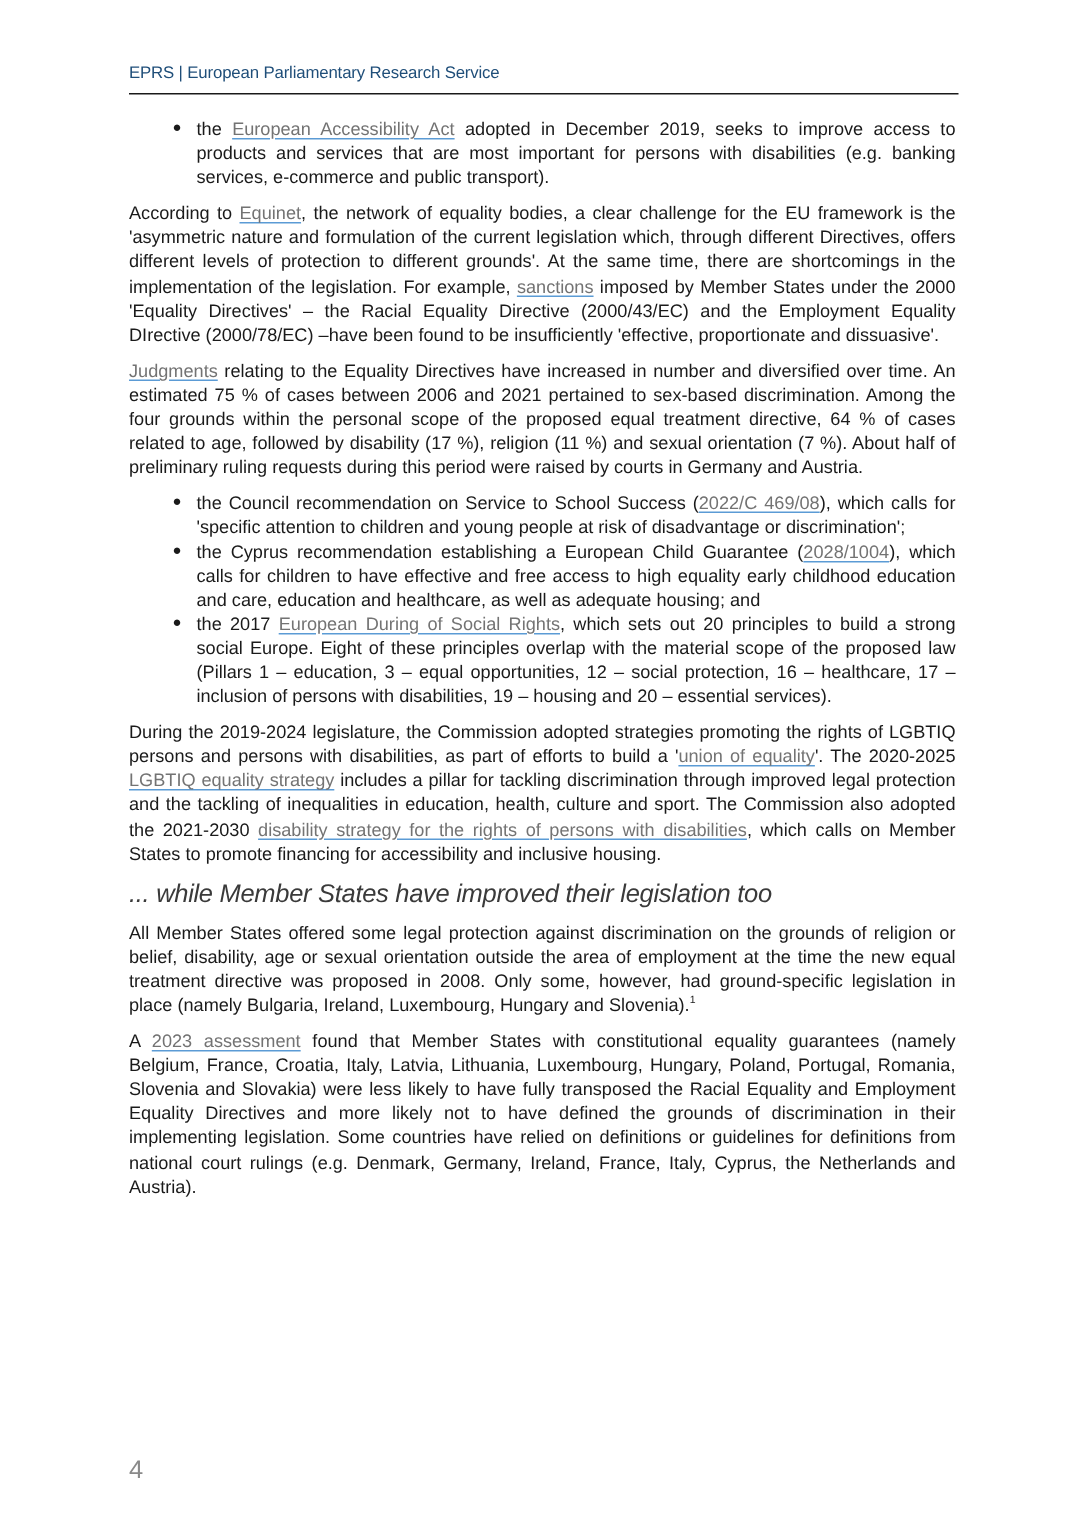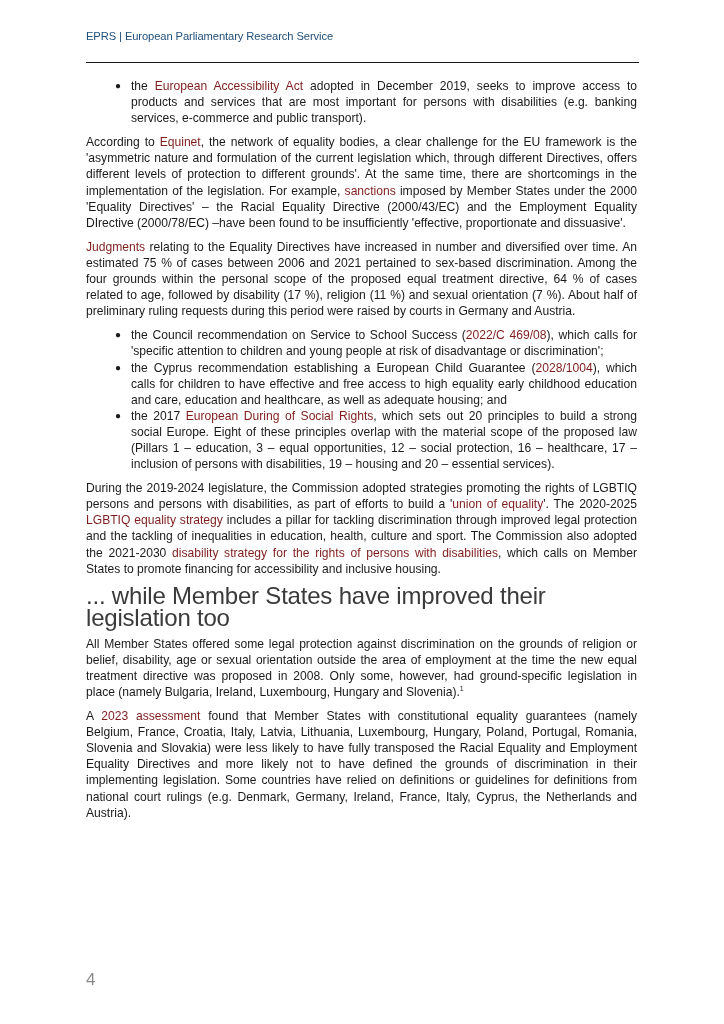--- a/index.html
+++ b/index.html
@@ -1,26 +1,26 @@
 <!DOCTYPE html>
 <html><head>
 <meta charset="utf-8">
 <style>
   html, body { margin:0; padding:0; background:#ffffff; }
   body { width:724px; height:1024px; position:relative; overflow:hidden;
          font-family:"Liberation Sans", "DejaVu Sans", sans-serif; color:#1a1a1a; }
-  .header { position:absolute; left:86px; top:30px; width:552px; font-size:11.2px; color:#1f4e79; letter-spacing:-0.1px; }
+  .header { position:absolute; left:86px; top:43px; width:552px; font-size:11.2px; color:#1f4e79; letter-spacing:-0.1px; }
   .header-rule { position:absolute; left:86px; top:62px; width:553px; height:1px; background:#1a1a1a; }
   .content { position:absolute; left:86px; top:78px; width:551px; font-size:12.1px; line-height:16.1px; }
   p { margin:0 0 8px 0; text-align:justify; }
   ul { margin:0 0 8px 0; padding:0; list-style:none; }
   li { position:relative; padding-left:45px; text-align:justify; margin:0; }
   li .bullet { position:absolute; left:29px; top:0; font-size:10px; }
-  a, .link { color:#7f1d1d; text-decoration-color:#5b9bd5; text-underline-offset:2px;margin-top:43px; }
-  h2 { font-weight:normal; font-size:24px; line-height:22px; color:#3a3a3a; margin:4px 0 7px 0; letter-spacing:-0.2px; }
+  a, .link { color:#737373; text-decoration:underline; text-decoration-color:#5b9bd5; text-underline-offset:2px;margin-top:43px; }
+  h2 { font-weight:normal; font-size:17px; line-height:22px; color:#3a3a3a; margin:4px 0 7px 0; letter-spacing:-0.2px;font-style:italic; }
   sup { font-size:7px; line-height:0; }
   .page-number { position:absolute; left:86px; top:970px; font-size:17px; color:#8a8a8a; }
 </style>
 </head>
 <body>
 
 <div class="header">EPRS | European Parliamentary Research Service</div>
 <div class="header-rule"></div>
 
 <div class="content">

